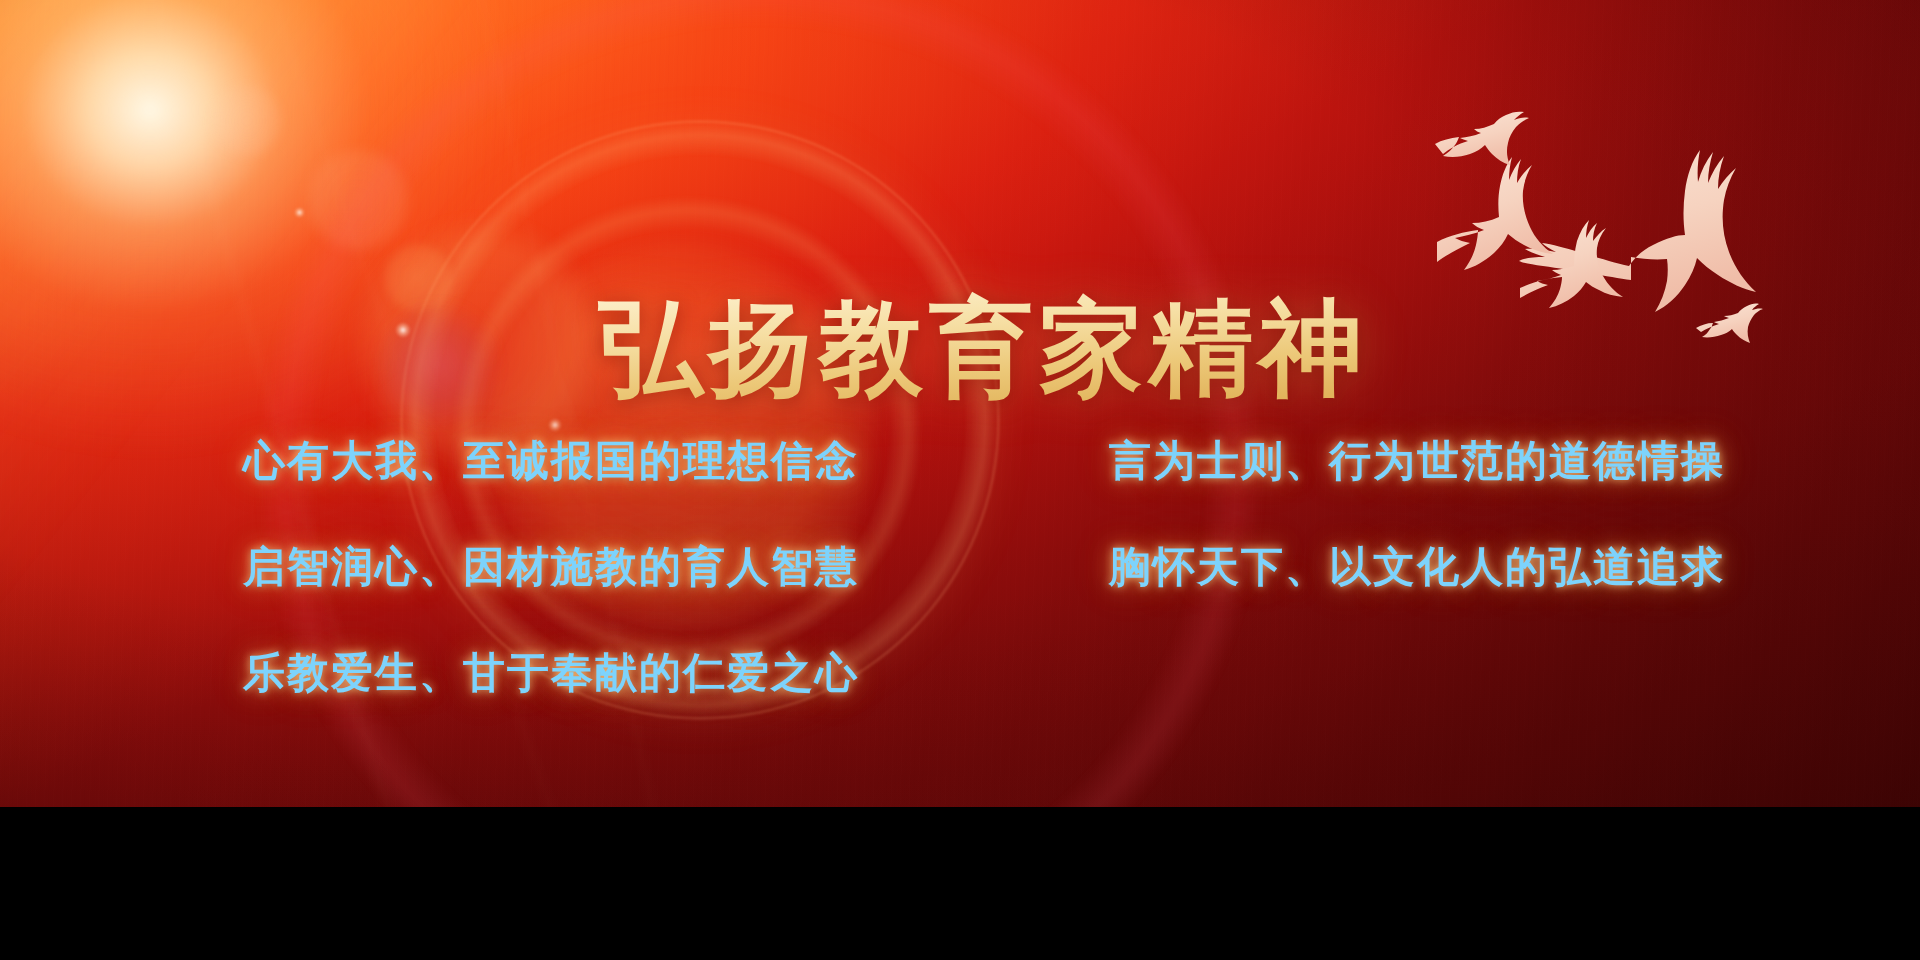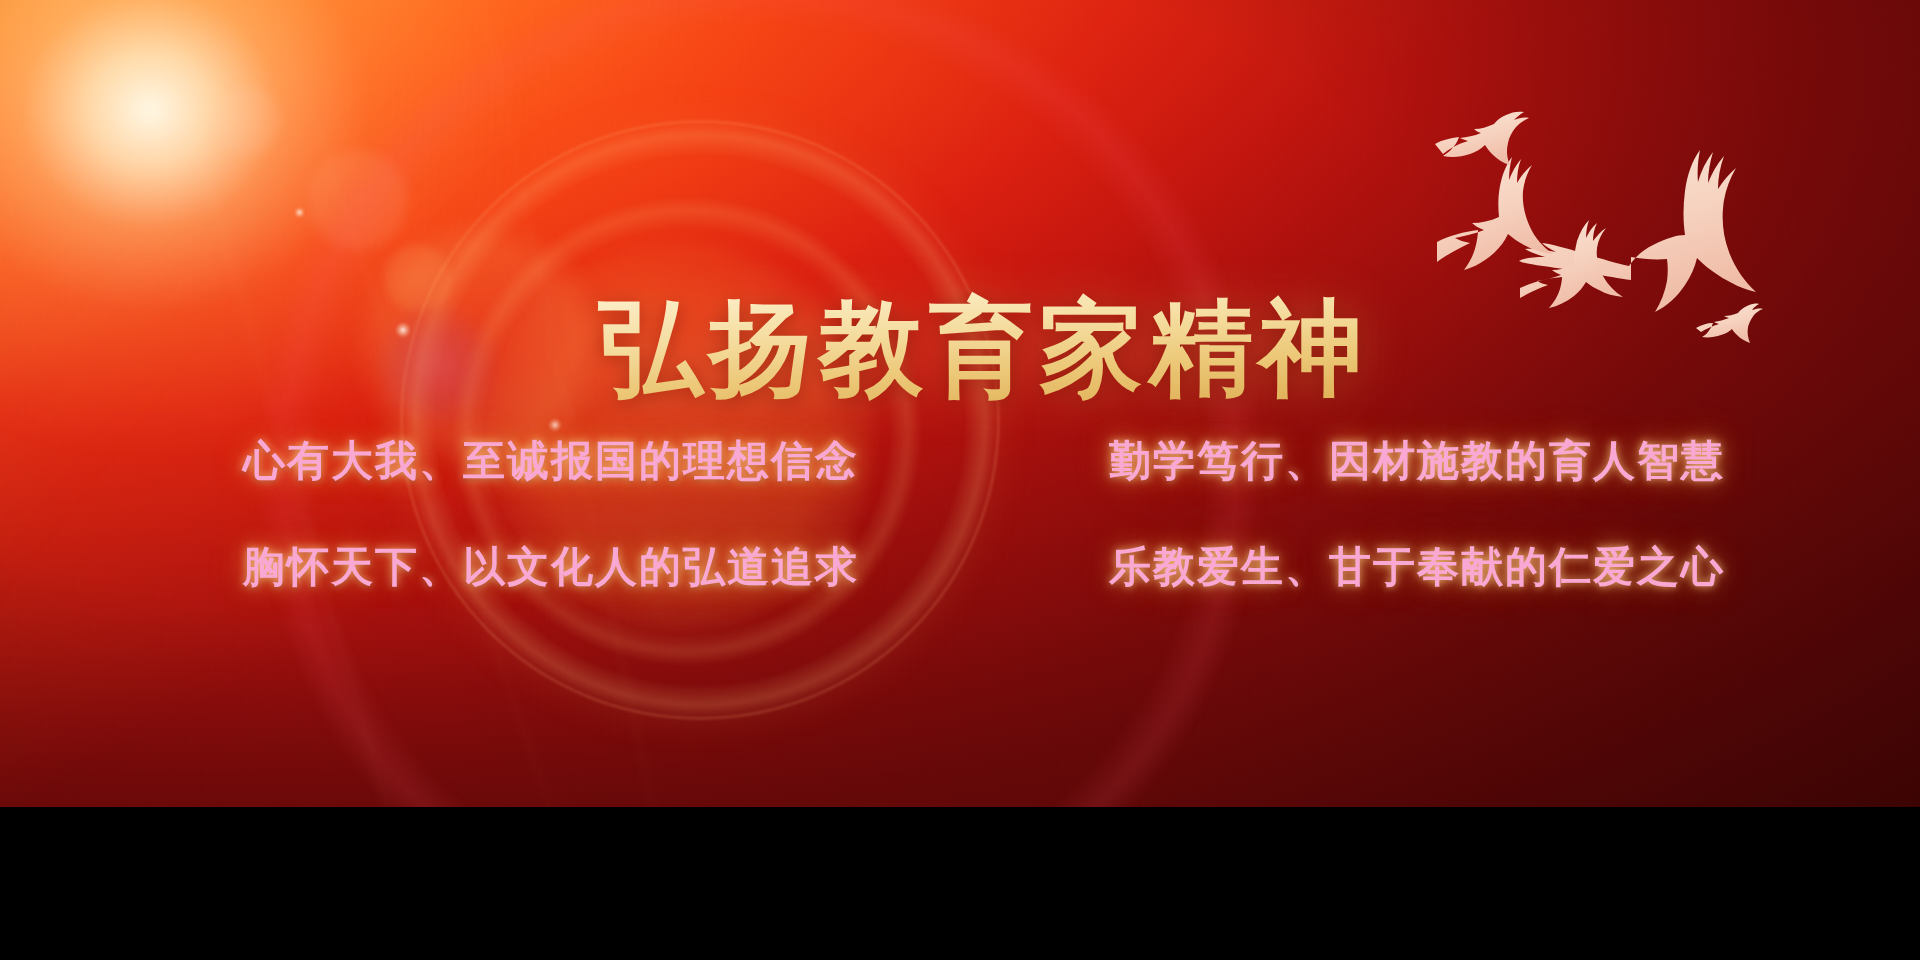--- a/index.html
+++ b/index.html
@@ -89,21 +89,21 @@
     row-gap:44px;
     padding:0 118px;
     box-sizing:border-box;
   }
   .line{
     font-family:"DejaVu Sans","Liberation Sans",sans-serif;
     font-weight:700;
     font-size:42px;
     letter-spacing:2px;
     line-height:62px;
-    color:#f9a8d4;
+    color:#7dd3fc;
     text-align:left;
     white-space:nowrap;
     text-shadow:
       0 0 9px rgba(255,214,140,0.85),
       0 0 22px rgba(255,176,80,0.55),
       0 0 40px rgba(255,140,50,0.30),
       0 2px 4px rgba(110,8,4,0.55);
     user-select:none;
   }
   .col-left{justify-self:center;}
@@ -235,18 +235,19 @@
                  c-6 2 -13 3 -19 2 c4 -2 6 -5 8 -8 c2 -2 2 -4 3 -6
                  c-6 0 -12 2 -17 5z"></path>
       </g>
     </svg>
   </div>
 
   <h1 id="title">弘扬教育家精神</h1>
 
   <div id="lines">
     <div class="line col-left">心有大我、至诚报国的理想信念</div>
-    <div class="line col-left">勤学笃行、因材施教的育人智慧</div>
+    <div class="line col-right">言为士则、行为世范的道德情操</div>
+    <div class="line col-left">启智润心、因材施教的育人智慧</div>
     <div class="line col-right">胸怀天下、以文化人的弘道追求</div>
     <div class="line col-left">乐教爱生、甘于奉献的仁爱之心</div>
   </div>
 
 </div>
 
 </body></html>

